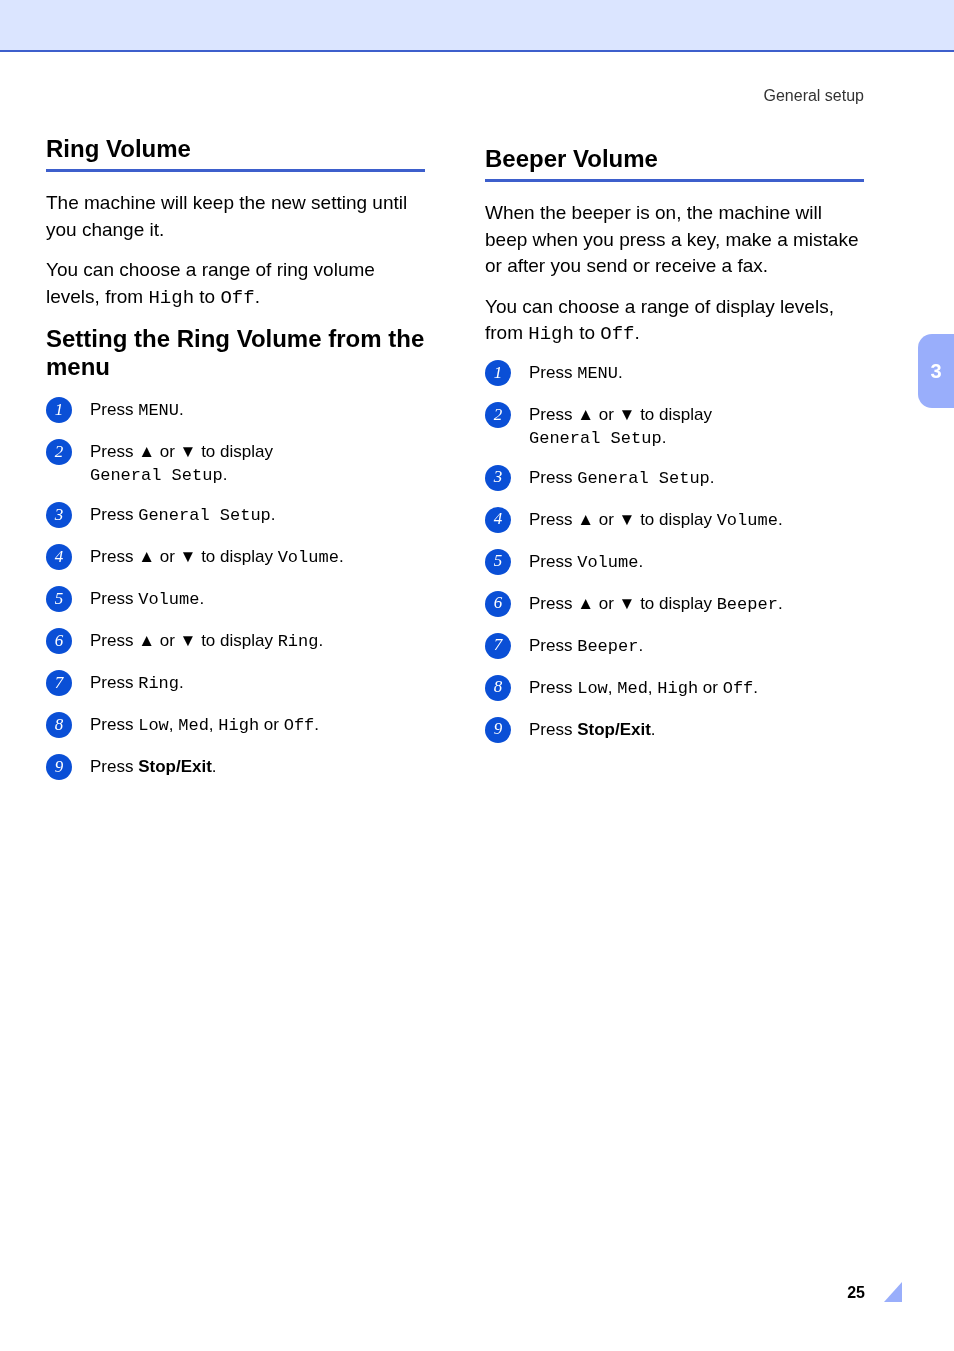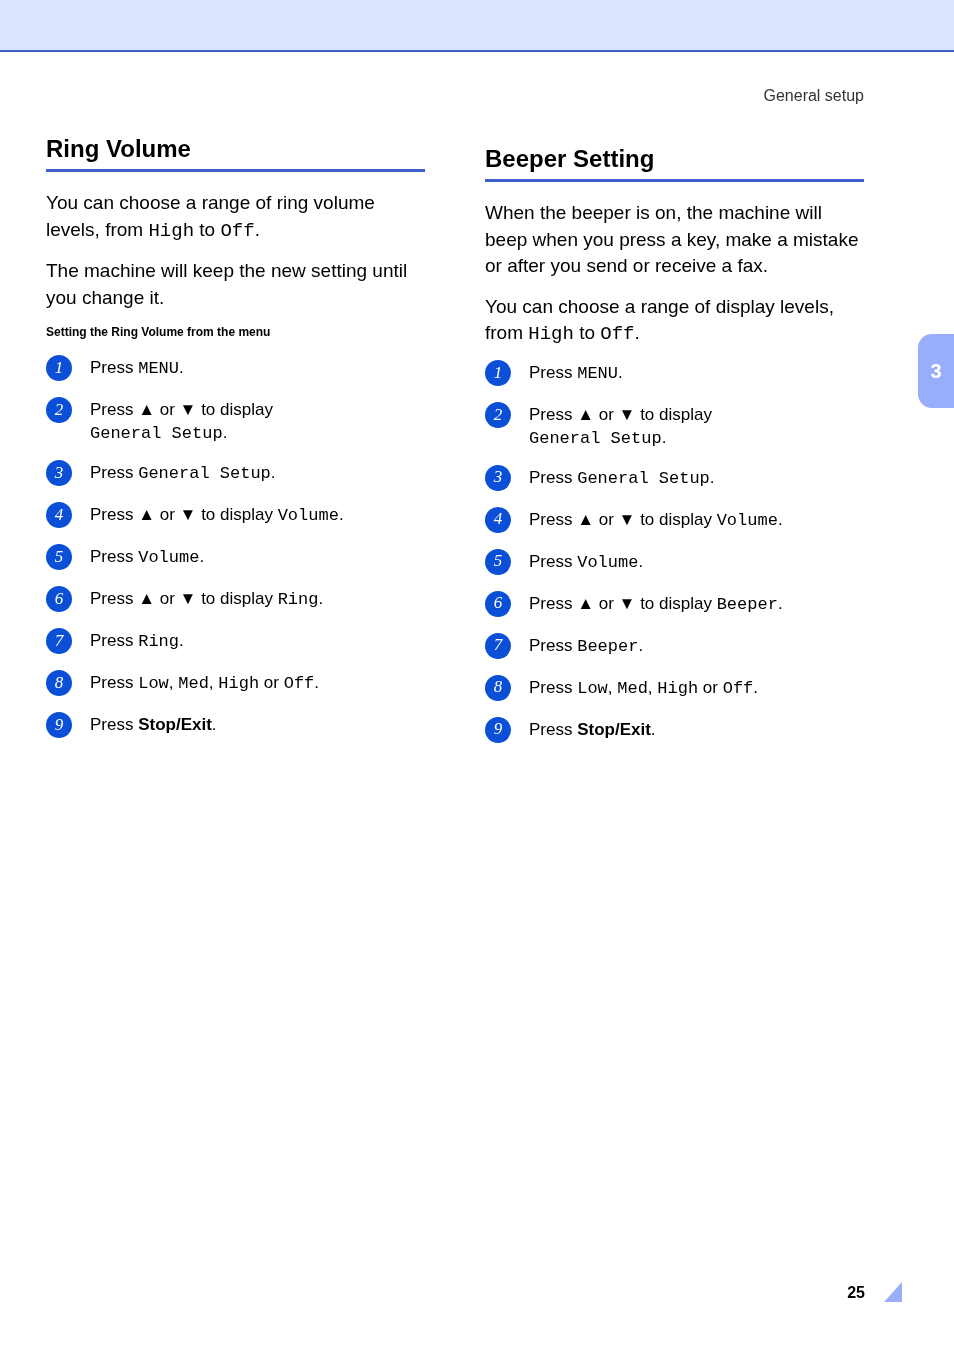--- a/index.html
+++ b/index.html
@@ -44,21 +44,21 @@
       font-size: 24px;
       font-weight: 700;
       margin: 0 0 6px 0;
     }
     .h2-rule {
       height: 3px;
       background: #3d5fcc;
       margin-bottom: 18px;
     }
     h3 {
-      font-size: 12px;
+      font-size: 24px;
       font-weight: 700;
       margin: 12px 0 18px 0;
     }
     p {
       font-size: 19px;
       line-height: 1.4;
       margin: 0 0 14px 0;
     }
     .mono {
       font-family: "Courier New", Courier, monospace;
@@ -142,26 +142,26 @@
       <span>3</span>
     </div>
 
   <div class="columns">
 
     <div class="col">
 
       <h2>Ring Volume</h2>
       <div class="h2-rule"></div>
 
+      <p>The machine will keep the new setting until you change it.</p>
+
       <p>
         <span>You can choose a range of ring volume levels, from </span><span class="mono">High</span><span> to </span><span class="mono">Off</span><span>.</span>
       </p>
 
-      <p>The machine will keep the new setting until you change it.</p>
-
       <h3>Setting the Ring Volume from the menu</h3>
 
       <ol class="steps">
         <li><span class="step-num">1</span>
           <span>Press </span><span class="mono">MENU</span><span>.</span>
         </li>
         <li><span class="step-num">2</span>
           <span>Press </span><span class="sym">▲</span><span> or </span><span class="sym">▼</span><span> to display </span><br><span class="mono">General Setup</span><span>.</span>
         </li>
         <li><span class="step-num">3</span>
@@ -183,21 +183,21 @@
           <span>Press </span><span class="mono">Low</span><span>, </span><span class="mono">Med</span><span>, </span><span class="mono">High</span><span> or </span><span class="mono">Off</span><span>.</span>
         </li>
         <li><span class="step-num">9</span>
           <span>Press </span><span class="bold">Stop/Exit</span><span>.</span>
         </li>
       </ol>
     </div>
 
     <div class="col">
       <div style="height:10px"></div>
-      <h2>Beeper Setting</h2>
+      <h2>Beeper Volume</h2>
       <div class="h2-rule"></div>
 
       <p>When the beeper is on, the machine will beep when you press a key, make a mistake or after you send or receive a fax.</p>
 
       <p>
         <span>You can choose a range of display levels, from </span><span class="mono">High</span><span> to </span><span class="mono">Off</span><span>.</span>
       </p>
 
       <ol class="steps">
         <li><span class="step-num">1</span>

